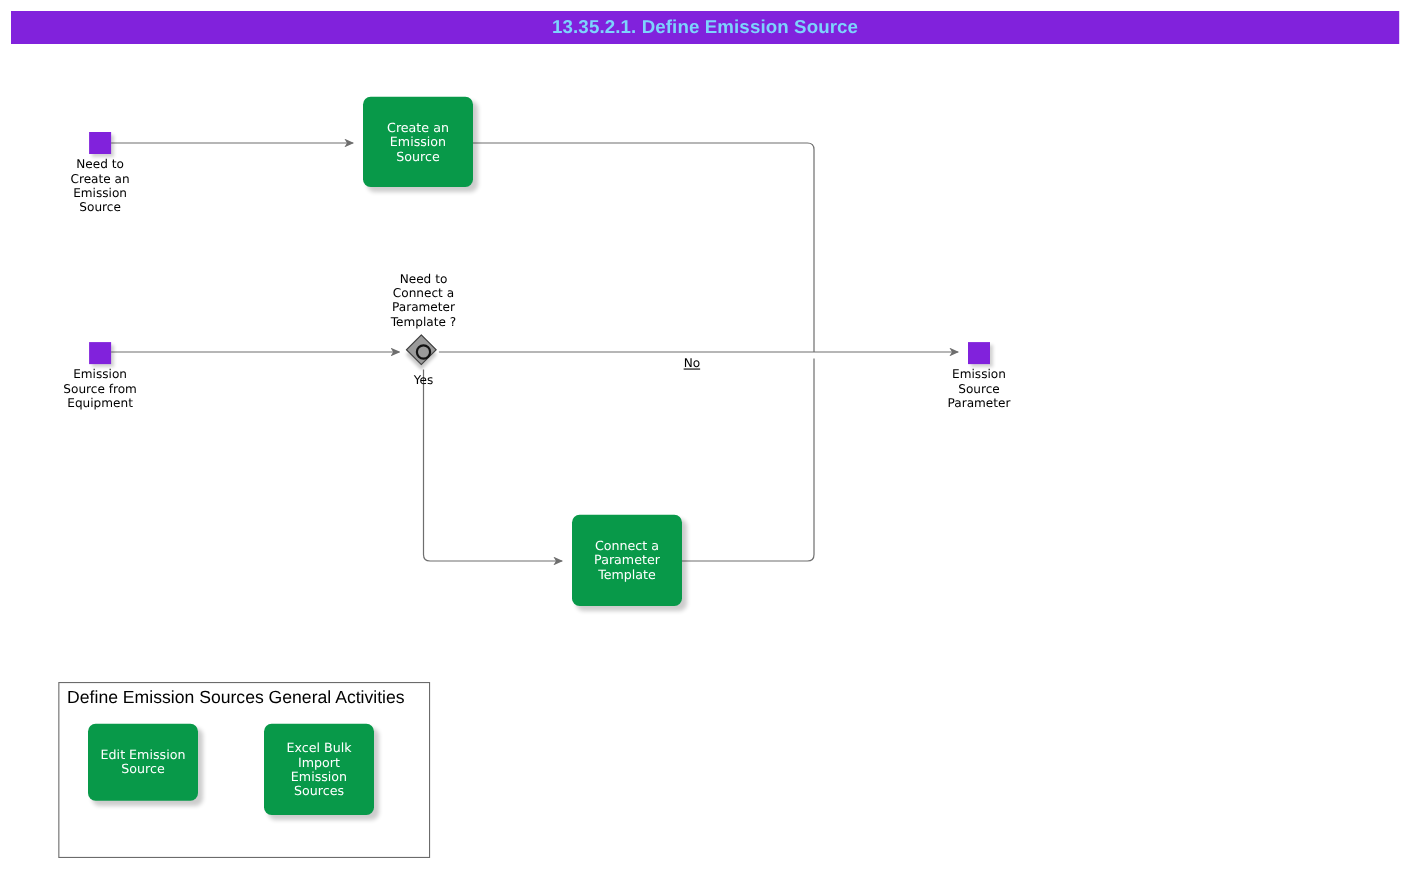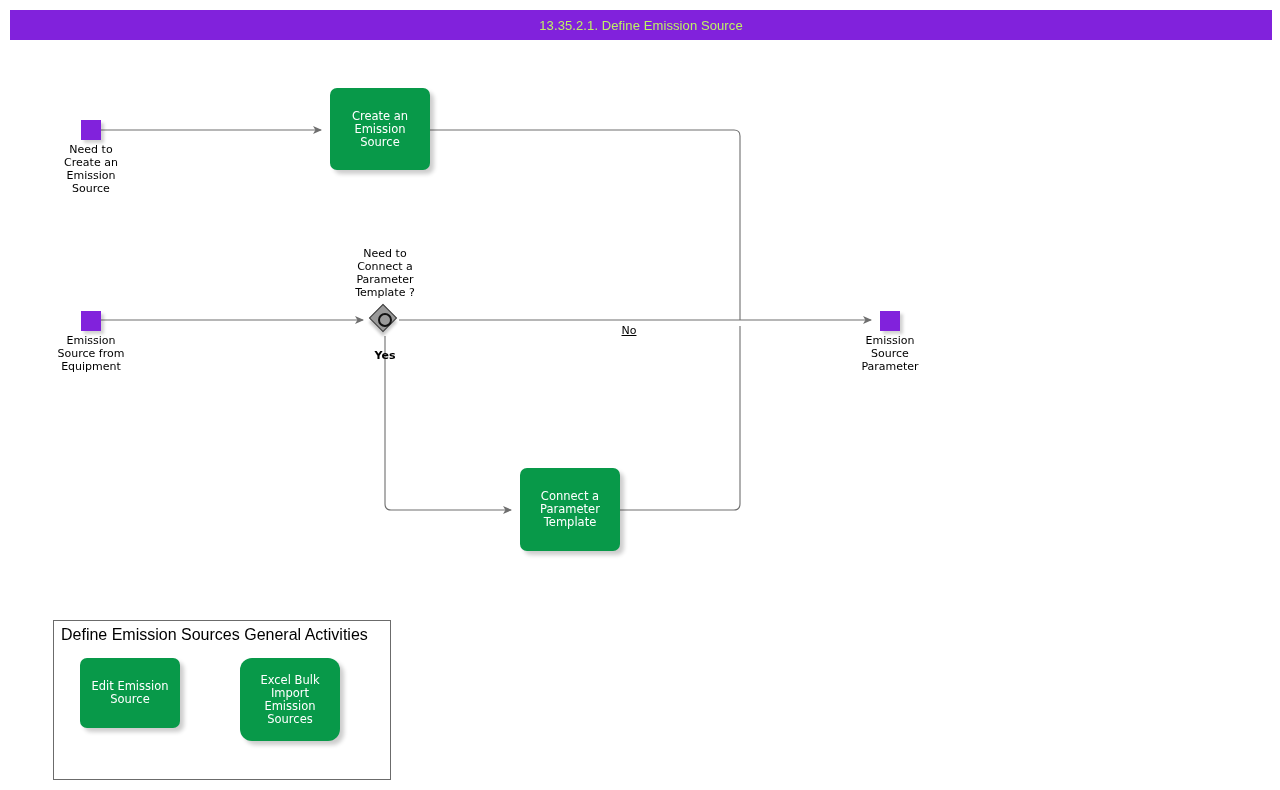--- a/index.html
+++ b/index.html
@@ -21,24 +21,24 @@
     left: 10px;
     top: 10px;
     width: 1262px;
     height: 30px;
     background: #8122DC;
     display: flex;
     align-items: center;
     justify-content: center;
   }
   #header-title {
-    color: #bef264;
+    color: #7dd3fc;
     font-family: "Liberation Sans", sans-serif;
-    font-size: 13px;
-    font-weight: normal;
+    font-size: 17px;
+    font-weight: bold;
     letter-spacing: 0.1px;
     white-space: nowrap;
   }
 
   
   #diagram {
     position: absolute;
     left: 0;
     top: 0;
     width: 1280px;
@@ -204,21 +204,21 @@
   </div>
 
   <div id="gateway-node" style="left:370px; top:305px;">
     <div class="gateway-diamond"></div>
     <div class="gateway-circle"></div>
   </div>
   <div class="flow-label" style="left:320px; top:247px; width:130px;">Need to
 Connect a
 Parameter
 Template ?</div>
-  <div class="flow-label" style="left:355px; top:349px; width:60px;font-weight:bold;">Yes</div>
+  <div class="flow-label" style="left:355px; top:339px; width:60px;">Yes</div>
   <div class="flow-label" style="left:599px; top:324px; width:60px;text-decoration:underline;">No</div>
 
   <div class="task-node" style="left:520px; top:468px; width:100px; height:83px;">
     <span class="task-label">Connect a
 Parameter
 Template</span>
   </div>
 
   <div class="event-node" style="left:880px; top:311px;">
     <div class="event-square"></div>
@@ -229,19 +229,19 @@
 
   <div id="group-box">
     <div id="group-title">Define Emission Sources General Activities</div>
   </div>
 
   <div class="task-node" style="left:80px; top:658px; width:100px; height:70px;">
     <span class="task-label">Edit Emission
 Source</span>
   </div>
 
-  <div class="task-node" style="left:240px; top:658px; width:100px; height:83px;border-radius:12px;">
+  <div class="task-node" style="left:240px; top:658px; width:100px; height:83px;">
     <span class="task-label">Excel Bulk
 Import Emission
 Sources</span>
   </div>
 
 </div>
 
 </body></html>

